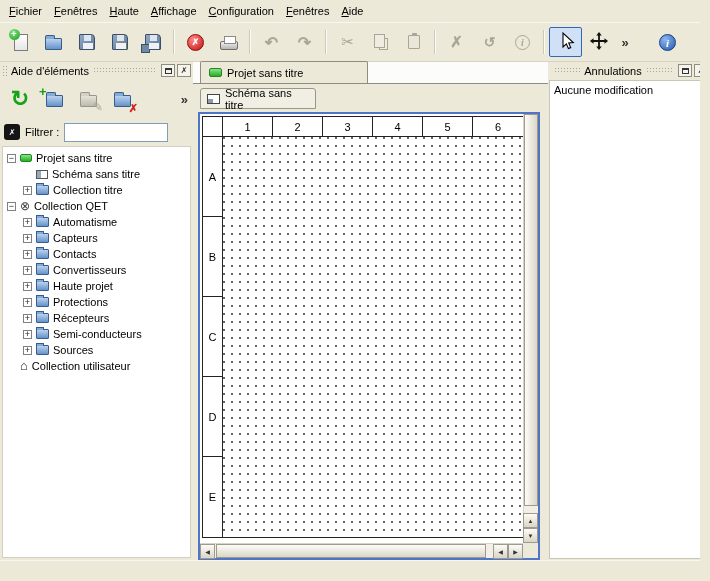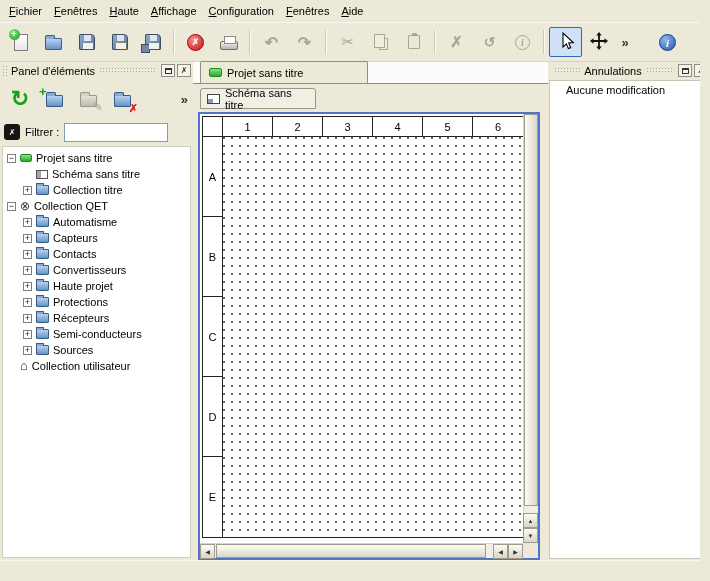--- a/index.html
+++ b/index.html
@@ -135,21 +135,21 @@
   .sbtn { position:absolute; width:15px; height:15px; background:linear-gradient(#fcfbf7,#d9d6c6); border:1px solid #9e9b8c;
           display:flex; align-items:center; justify-content:center; font-size:6px; color:#333; }
   .vbtn-up { right:0; bottom:15px; } .vbtn-down { right:0; bottom:0; }
   .hscroll { position:absolute; left:0; right:15px; bottom:0; height:15px; background:#f2f0e6; border-top:1px solid #d8d5c6; }
   .hbtn-left { left:0; top:0; } .hbtn-left2 { right:15px; top:0; } .hbtn-right { right:0; top:0; }
   .hthumb { position:absolute; left:16px; top:0; width:270px; height:14px; background:linear-gradient(#fdfcf8,#dad7c7); border:1px solid #9e9b8c; }
   .scroll-corner { position:absolute; right:0; bottom:0; width:15px; height:15px; background:#ece9da; }
 
   
   .right-dock { left:548px; width:162px; }
-  .undo-list { flex:1; background:#fff; border:1px solid #c9c6b6; margin:1px; padding:3px 16px; }
+  .undo-list { flex:1; background:#fff; border:1px solid #c9c6b6; margin:1px; padding:3px 4px; }
 
   
   .statusbar { position:absolute; left:0; right:0; bottom:0; height:21px; background:#ece9d8; border-top:1px solid #f7f6f1; }
 </style>
 </head>
 <body>
 
 <div class="app">
 
   <div class="menubar">
@@ -233,21 +233,21 @@
       <span class="chevron">»</span>
     </div>
     <div class="tbtn about-btn">
       <span class="info-blue">i</span>
     </div>
   </div>
 
   <div class="dock left-dock">
     <div class="dock-title">
       <span class="grip-pre"></span>
-      <span>Panel d'éléments</span>
+      <span>Aide d'éléments</span>
       <span class="grip-fill"></span>
       <span class="dock-btn">
           <span class="float-glyph"></span>
         </span>
       <span class="dock-btn">
           <span>✗</span>
         </span>
     </div>
     <div class="panel-toolbar">
       <div class="pbtn">

